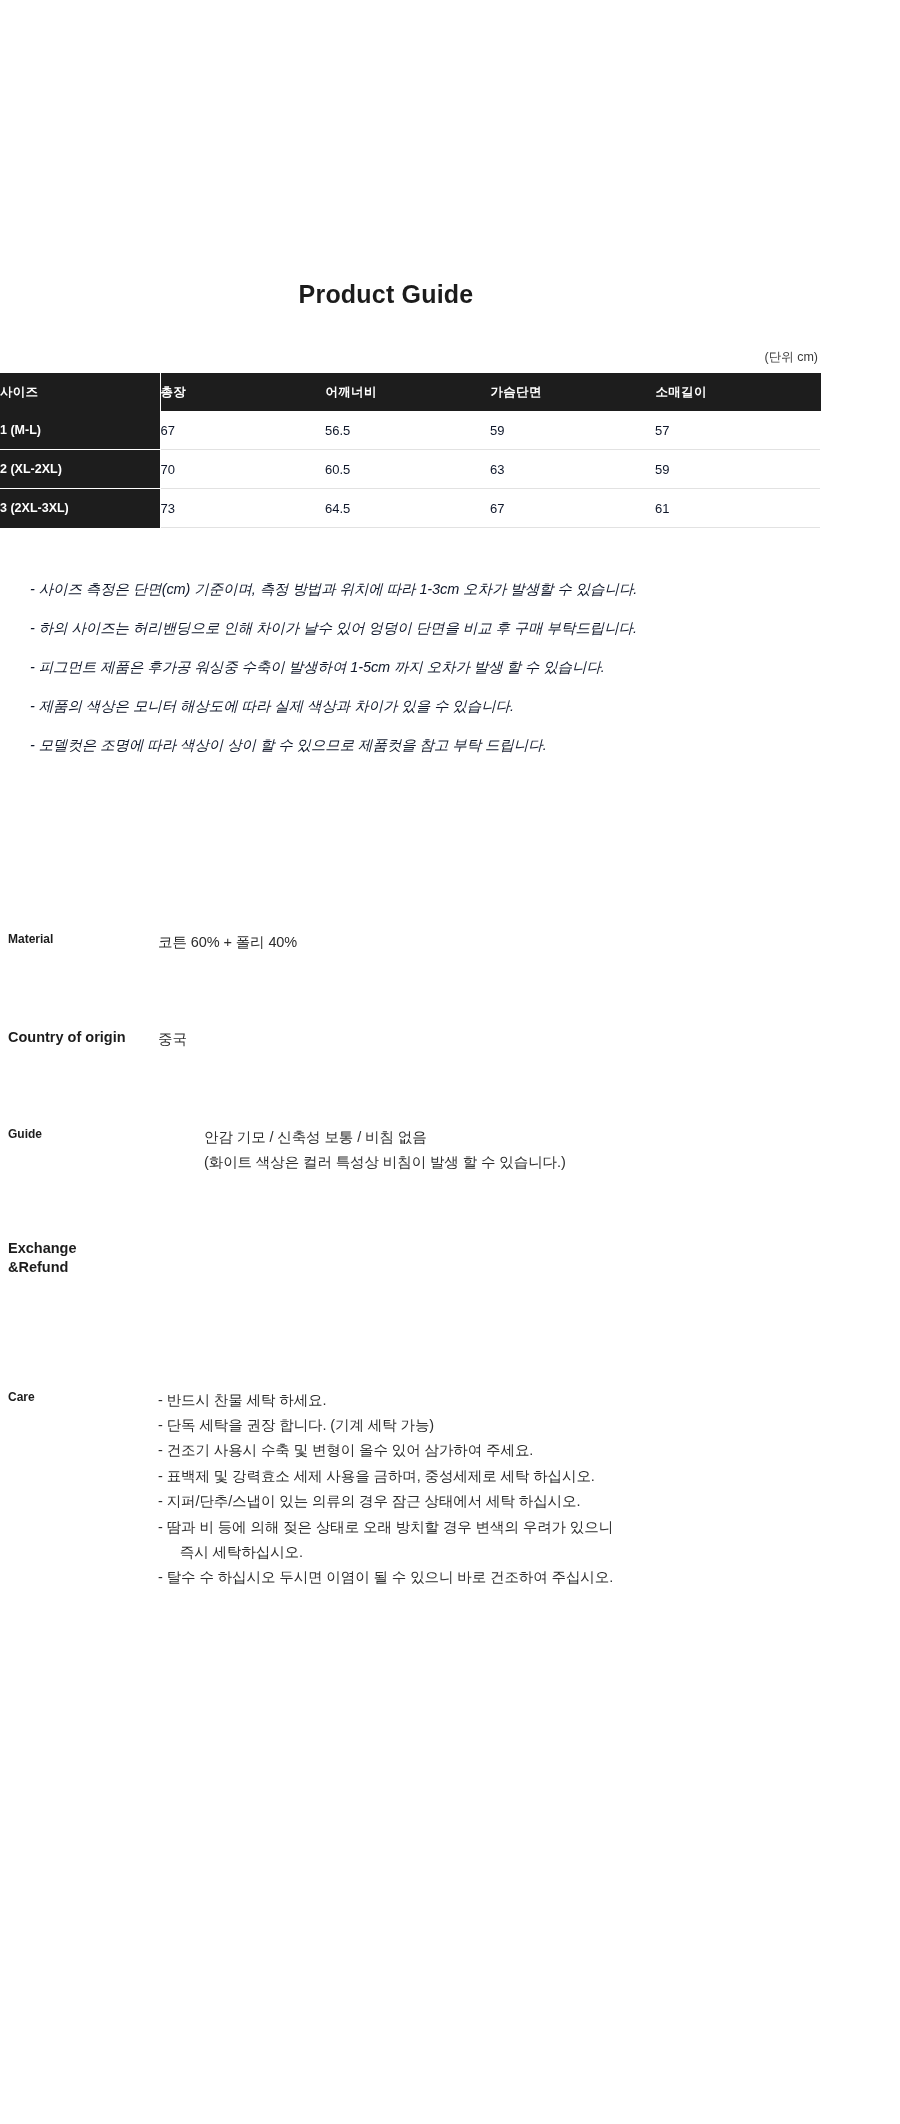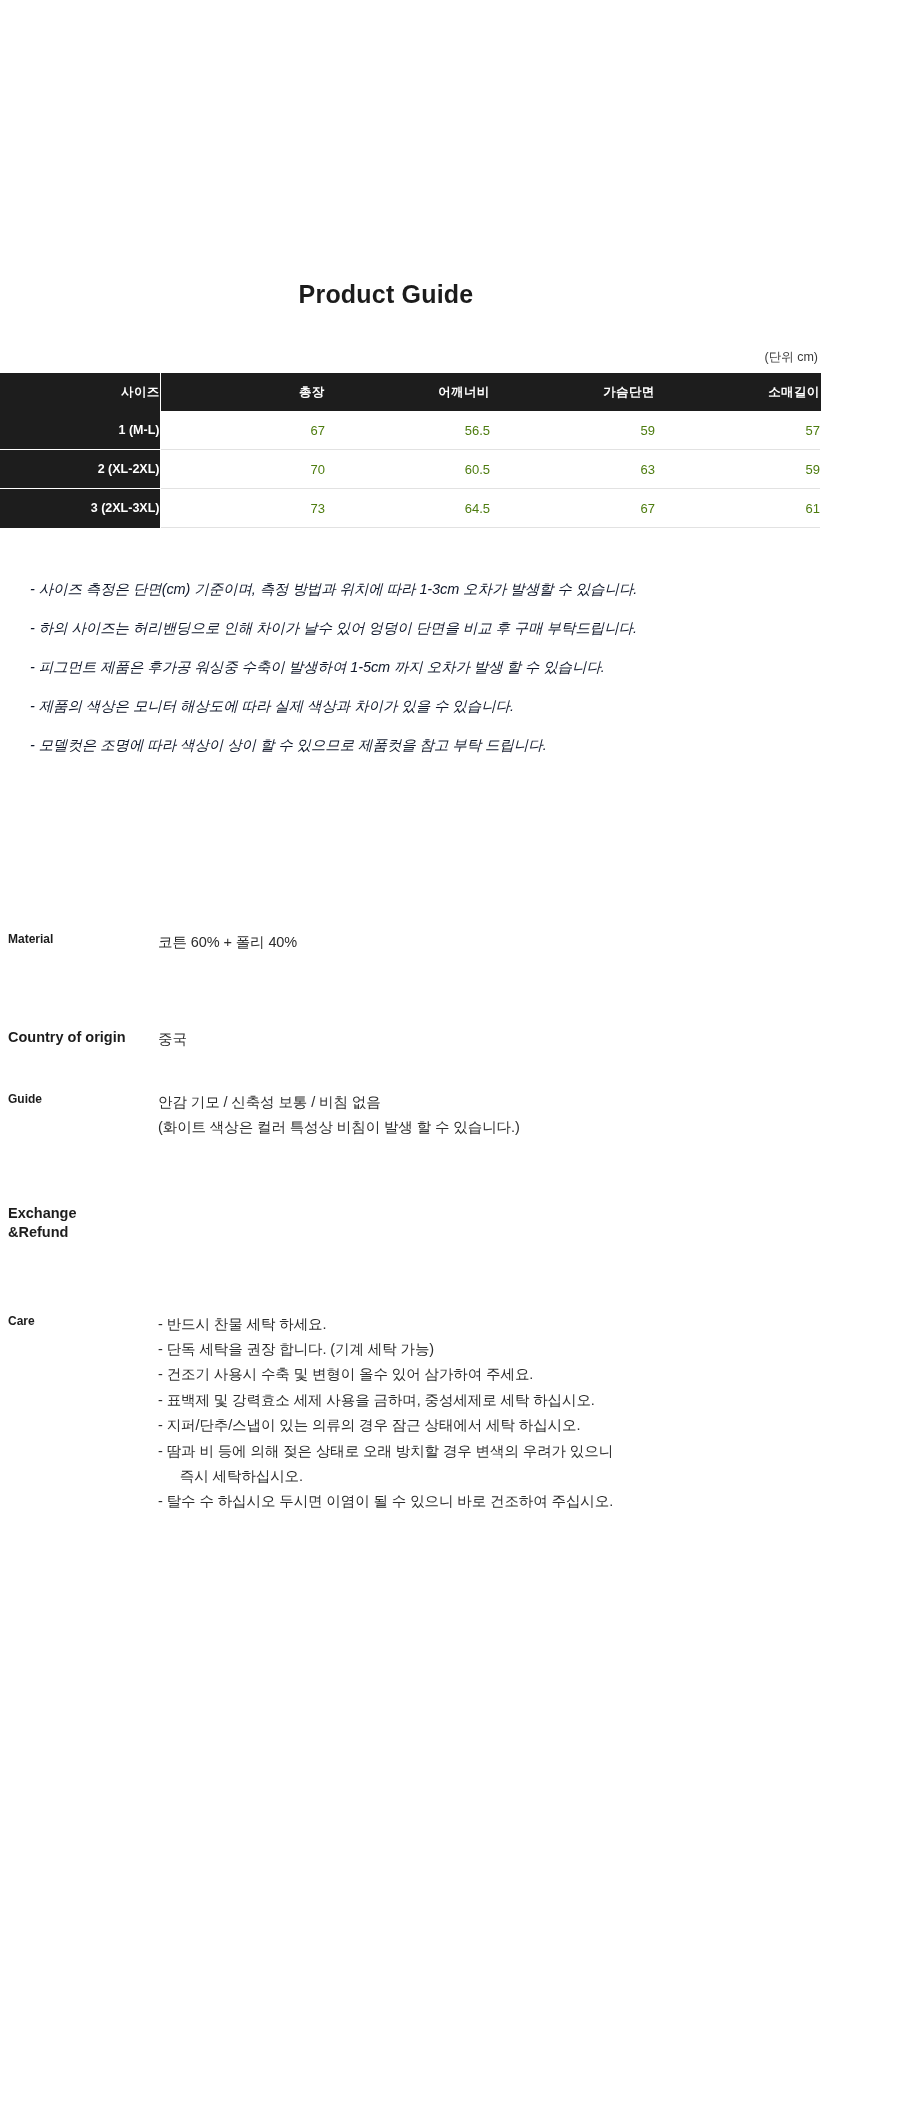--- a/index.html
+++ b/index.html
@@ -44,21 +44,21 @@
     padding-right: 2px;
     padding-bottom: 7px;
   }
   table.size-table {
     width: 820px;
     border-collapse: collapse;
     table-layout: fixed;
   }
   table.size-table th,
   table.size-table td {
-    text-align: right;
+    text-align: left;
     font-size: 13px;
     font-weight: normal;
     padding: 0;
     height: 38px;
     vertical-align: middle;
   }
   table.size-table thead th {
     background: #1d1d1d;
     color: #ffffff;
     font-weight: bold;
@@ -75,21 +75,21 @@
     font-size: 12.5px;
     font-weight: bold;
     border-bottom: 1px solid #ffffff;
     border-right: 1px solid #ffffff;
   }
   table.size-table tbody tr:last-child th {
     border-bottom: none;
   }
   table.size-table tbody td {
     background: #ffffff;
-    color: #4d7c0f;
+    color: #0f172a;
     border-bottom: 1px solid #e2e2e2;
     margin-left: 6px;
   }
   table.size-table tbody tr:last-child td {
     border-bottom: 1px solid #e2e2e2;
   }
   col.c-size { width: 160px; }
   col.c-data { width: 165px; }
 
   
@@ -220,36 +220,36 @@
       </div>
     </div>
 
     <div class="info-row" style="margin-top:72px;">
       <div class="info-label small">Country of origin</div>
       <div class="info-body">
         <div class="line">중국</div>
       </div>
     </div>
 
-    <div class="info-row" style="margin-top:37px;">
+    <div class="info-row" style="margin-top:72px;gap:46px;">
       <div class="info-label">Guide</div>
       <div class="info-body">
         <div class="line">안감 기모 / 신축성 보통 / 비침 없음</div>
         <div class="line">(화이트 색상은 컬러 특성상 비침이 발생 할 수 있습니다.)</div>
       </div>
     </div>
 
     <div class="info-row" style="margin-top:62px;">
       <div class="info-label small">
         <div>Exchange</div>
         <div>&amp;Refund</div>
       </div>
     </div>
 
-    <div class="info-row" style="margin-top:69px;">
+    <div class="info-row" style="margin-top:110px;">
       <div class="info-label">Care</div>
       <div class="info-body">
         <div class="line">- 반드시 찬물 세탁 하세요.</div>
         <div class="line">- 단독 세탁을 권장 합니다. (기계 세탁 가능)</div>
         <div class="line">- 건조기 사용시 수축 및 변형이 올수 있어 삼가하여 주세요.</div>
         <div class="line">- 표백제 및 강력효소 세제 사용을 금하며, 중성세제로 세탁 하십시오.</div>
         <div class="line">- 지퍼/단추/스냅이 있는 의류의 경우 잠근 상태에서 세탁 하십시오.</div>
         <div class="line">- 땀과 비 등에 의해 젖은 상태로 오래 방치할 경우 변색의 우려가 있으니</div>
         <div class="line indent">  즉시 세탁하십시오.</div>
         <div class="line">- 탈수 수 하십시오 두시면 이염이 될 수 있으니 바로 건조하여 주십시오.</div>

